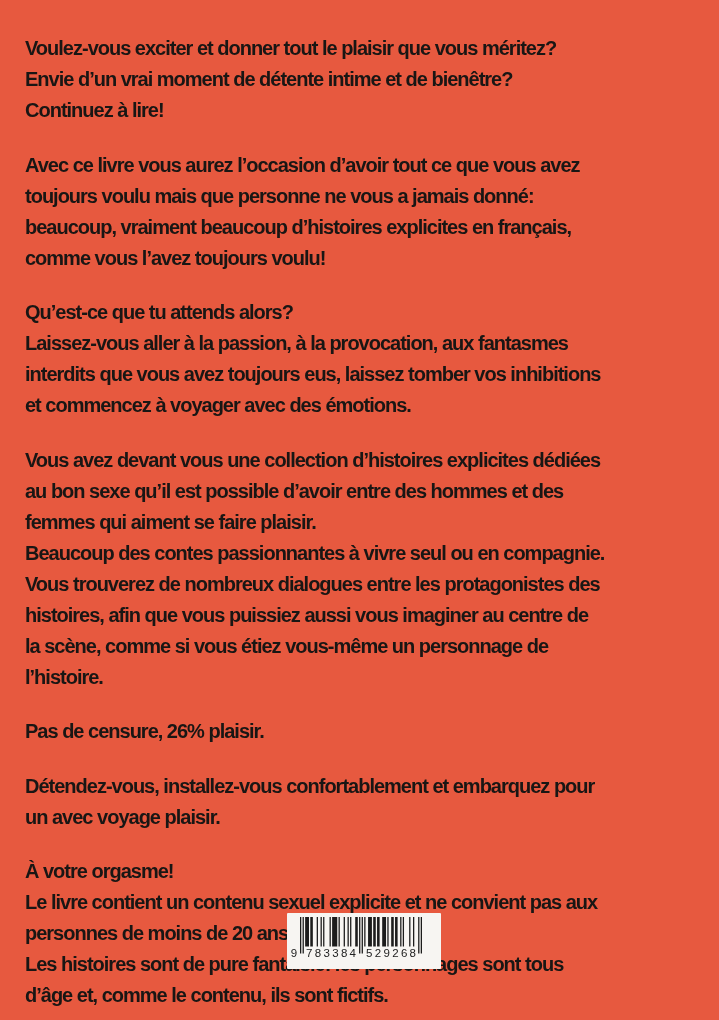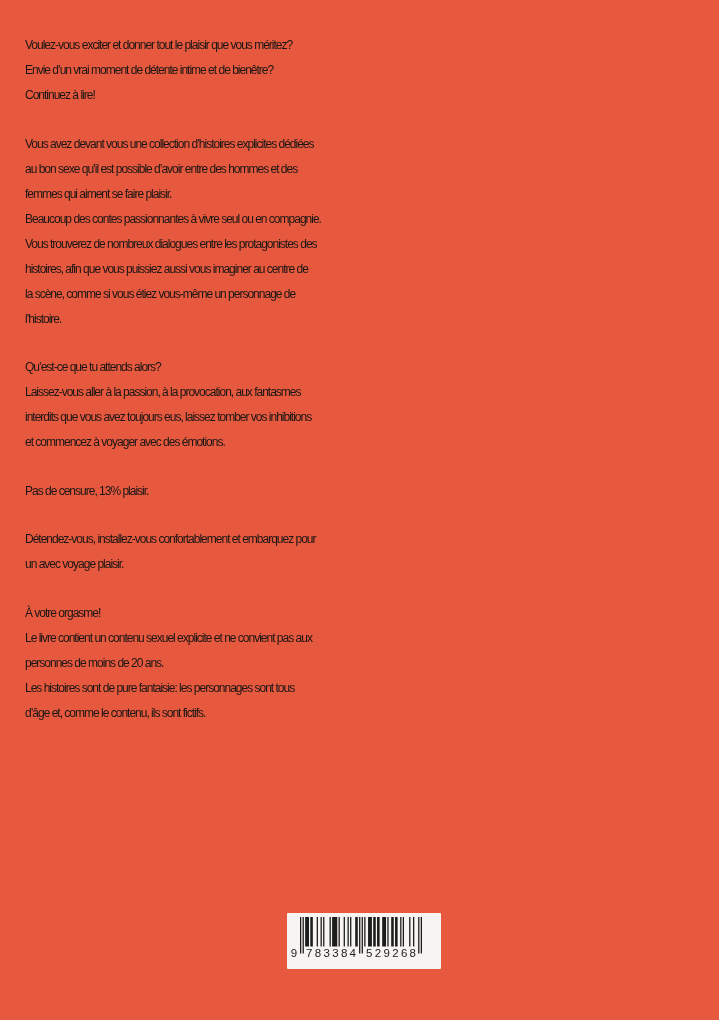--- a/index.html
+++ b/index.html
@@ -15,23 +15,23 @@
     inset: 0;
   }
   .blurb {
     position: absolute;
     left: 25px;
     top: 33px;
     right: 12px;
   }
   .blurb p {
     margin: 0 0 23.5px 0;
-    font-size: 12px;
-    line-height: 25px;
-    font-weight: 400;
+    font-size: 20px;
+    line-height: 31px;
+    font-weight: 700;
     letter-spacing: -1px;
     white-space: pre;
   }
   .barcode-panel {
     position: absolute;
     left: 287px;
     top: 913px;
     width: 154px;
     height: 56px;
     border-radius: 1px;
@@ -40,33 +40,37 @@
 </style>
 </head>
 <body style="background: rgb(231, 89, 63);">
 
 <div class="cover">
 
   <div class="blurb" style="color: rgb(25, 22, 20);">
     <p>Voulez-vous exciter et donner tout le plaisir que vous méritez?
 Envie d’un vrai moment de détente intime et de bienêtre?
 Continuez à lire!</p>
+    <p>Avec ce livre vous aurez l’occasion d’avoir tout ce que vous avez
+toujours voulu mais que personne ne vous a jamais donné:
+beaucoup, vraiment beaucoup d’histoires explicites en français,
+comme vous l’avez toujours voulu!</p>
+    <p>Qu’est-ce que tu attends alors?
+Laissez-vous aller à la passion, à la provocation, aux fantasmes
+interdits que vous avez toujours eus, laissez tomber vos inhibitions
+et commencez à voyager avec des émotions.</p>
     <p>Vous avez devant vous une collection d’histoires explicites dédiées
 au bon sexe qu’il est possible d’avoir entre des hommes et des
 femmes qui aiment se faire plaisir.
 Beaucoup des contes passionnantes à vivre seul ou en compagnie.
 Vous trouverez de nombreux dialogues entre les protagonistes des
 histoires, afin que vous puissiez aussi vous imaginer au centre de
 la scène, comme si vous étiez vous-même un personnage de
 l’histoire.</p>
-    <p>Qu’est-ce que tu attends alors?
-Laissez-vous aller à la passion, à la provocation, aux fantasmes
-interdits que vous avez toujours eus, laissez tomber vos inhibitions
-et commencez à voyager avec des émotions.</p>
-    <p>Pas de censure, 13% plaisir.</p>
+    <p>Pas de censure, 26% plaisir.</p>
     <p>Détendez-vous, installez-vous confortablement et embarquez pour
 un avec voyage plaisir.</p>
     <p>À votre orgasme!
 Le livre contient un contenu sexuel explicite et ne convient pas aux
 personnes de moins de 20 ans.
 Les histoires sont de pure fantaisie: les personnages sont tous
 d’âge et, comme le contenu, ils sont fictifs.</p>
   </div>
 
   <div class="barcode-panel" style="background: rgb(247, 245, 242);">

